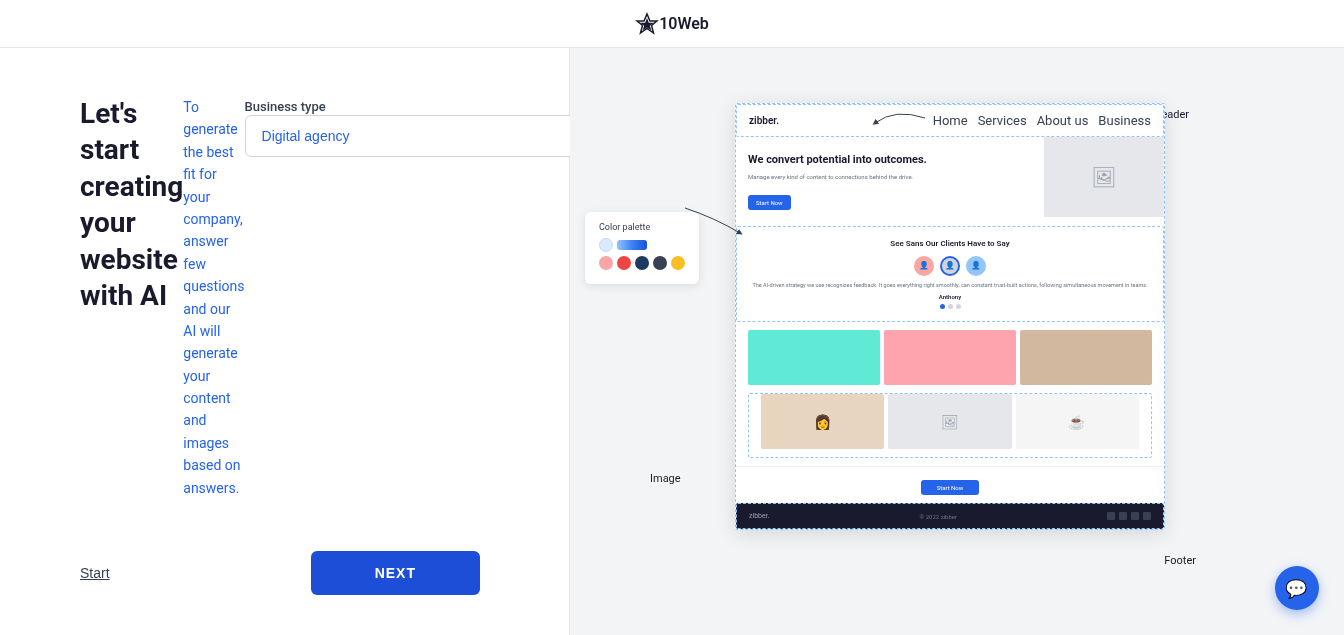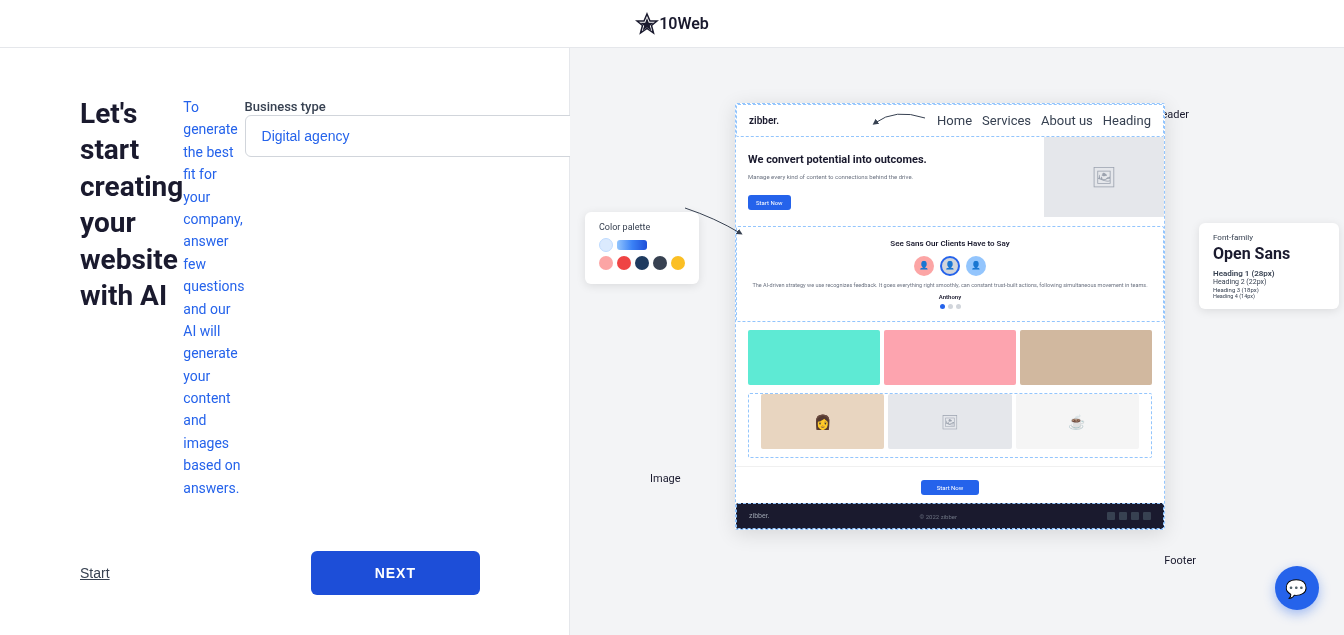--- a/index.html
+++ b/index.html
@@ -481,46 +481,38 @@
       </div>
       <div class="palette-row">
         <div class="swatch" style="background:#fca5a5;"></div>
         <div class="swatch" style="background:#ef4444;"></div>
         <div class="swatch" style="background:#1e3a5f;"></div>
         <div class="swatch" style="background:#374151;"></div>
         <div class="swatch" style="background:#fbbf24;"></div>
       </div>
     </div>
 
-    <div class="font-card" style="top:175px; right:5px;">
-      <div class="font-family-label">Font-family</div>
-      <div class="font-name">Open Sans</div>
-      <div style="font-size:8px; color:#374151; font-weight:600;">Heading 1 (28px)</div>
-      <div style="font-size:7px; color:#374151;">Heading 2 (22px)</div>
-      <div style="font-size:6px; color:#374151;">Heading 3 (18px)</div>
-      <div style="font-size:5.5px; color:#374151;">Heading 4 (14px)</div>
-    </div>
 
     <div class="annotation" style="bottom: 150px; left: 80px;">
       <span>Image</span>
     </div>
 
     <div class="annotation" style="bottom: 68px; right: 148px; margin-top: 15px;">
       <span>Footer</span>
     </div>
 
     <div class="website-card dashed-outline" style="top:55px; left:165px; width:430px;">
 
       <div class="site-nav dashed-outline">
         <span class="site-logo-text">zibber.</span>
         <div class="site-nav-links">
           <span class="site-nav-link">Home</span>
           <span class="site-nav-link">Services</span>
           <span class="site-nav-link">About us</span>
-          <span class="site-nav-link">Heading</span>
+          <span class="site-nav-link">Business</span>
         </div>
       </div>
 
       <div class="site-hero">
         <div class="site-hero-left">
           <div class="site-hero-title">We convert potential into outcomes.</div>
           <div class="site-hero-sub">Manage every kind of content to connections behind the drive.</div>
           <div class="site-hero-btn">Start Now</div>
         </div>
         <div class="site-hero-right" style="height:80px;">

